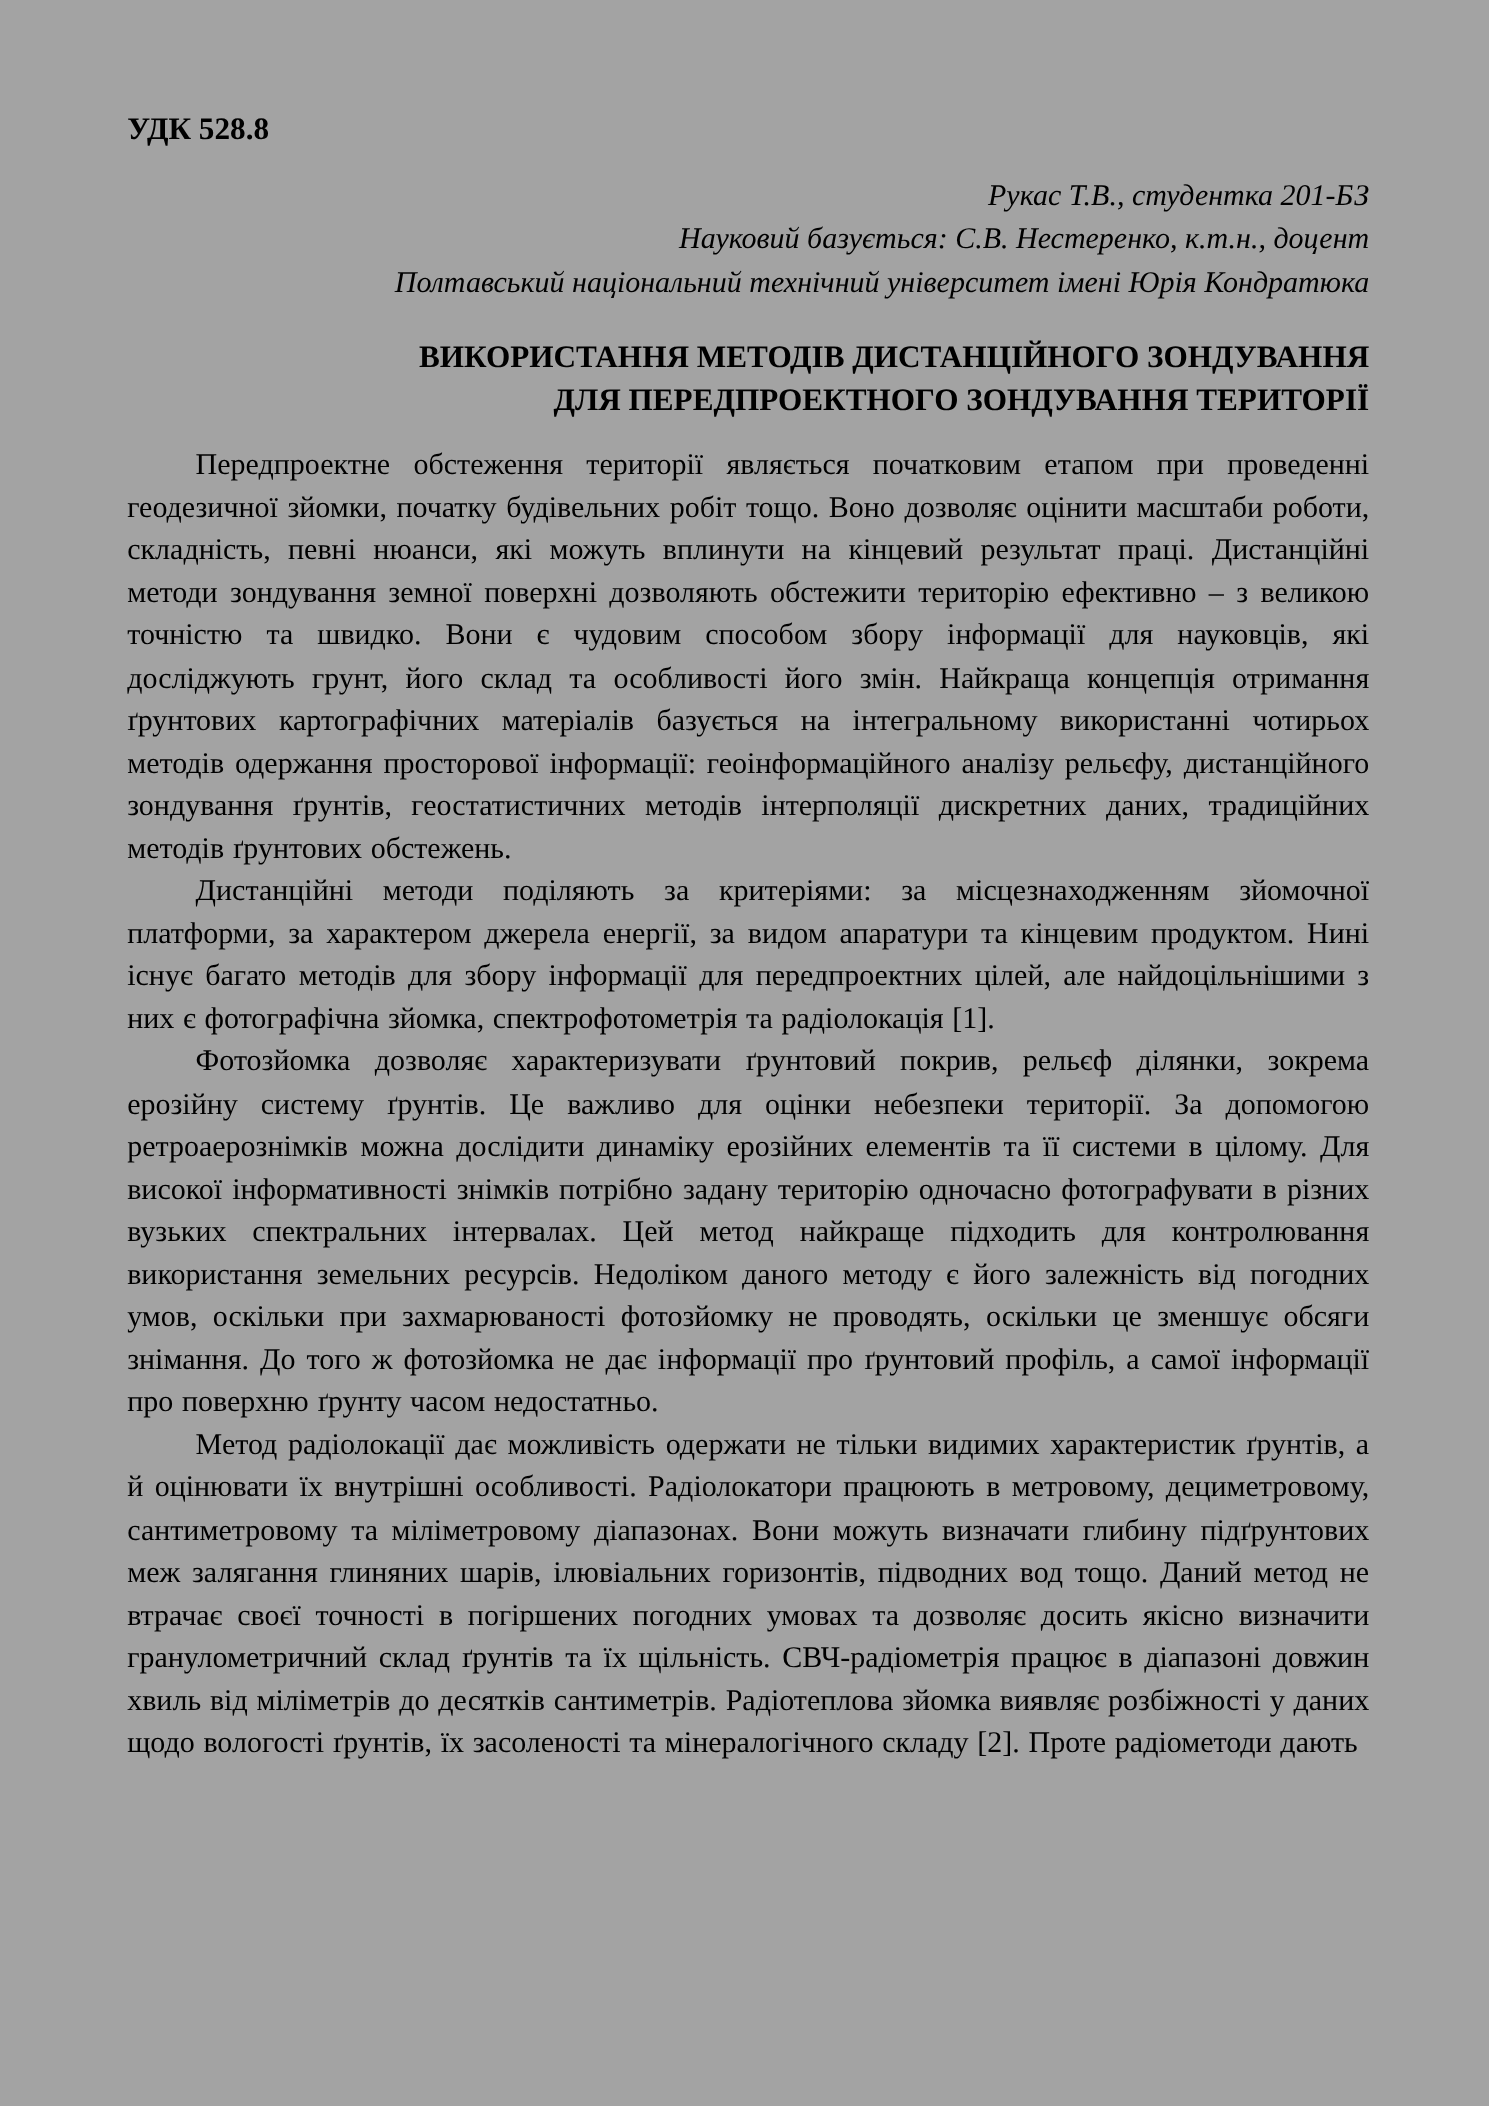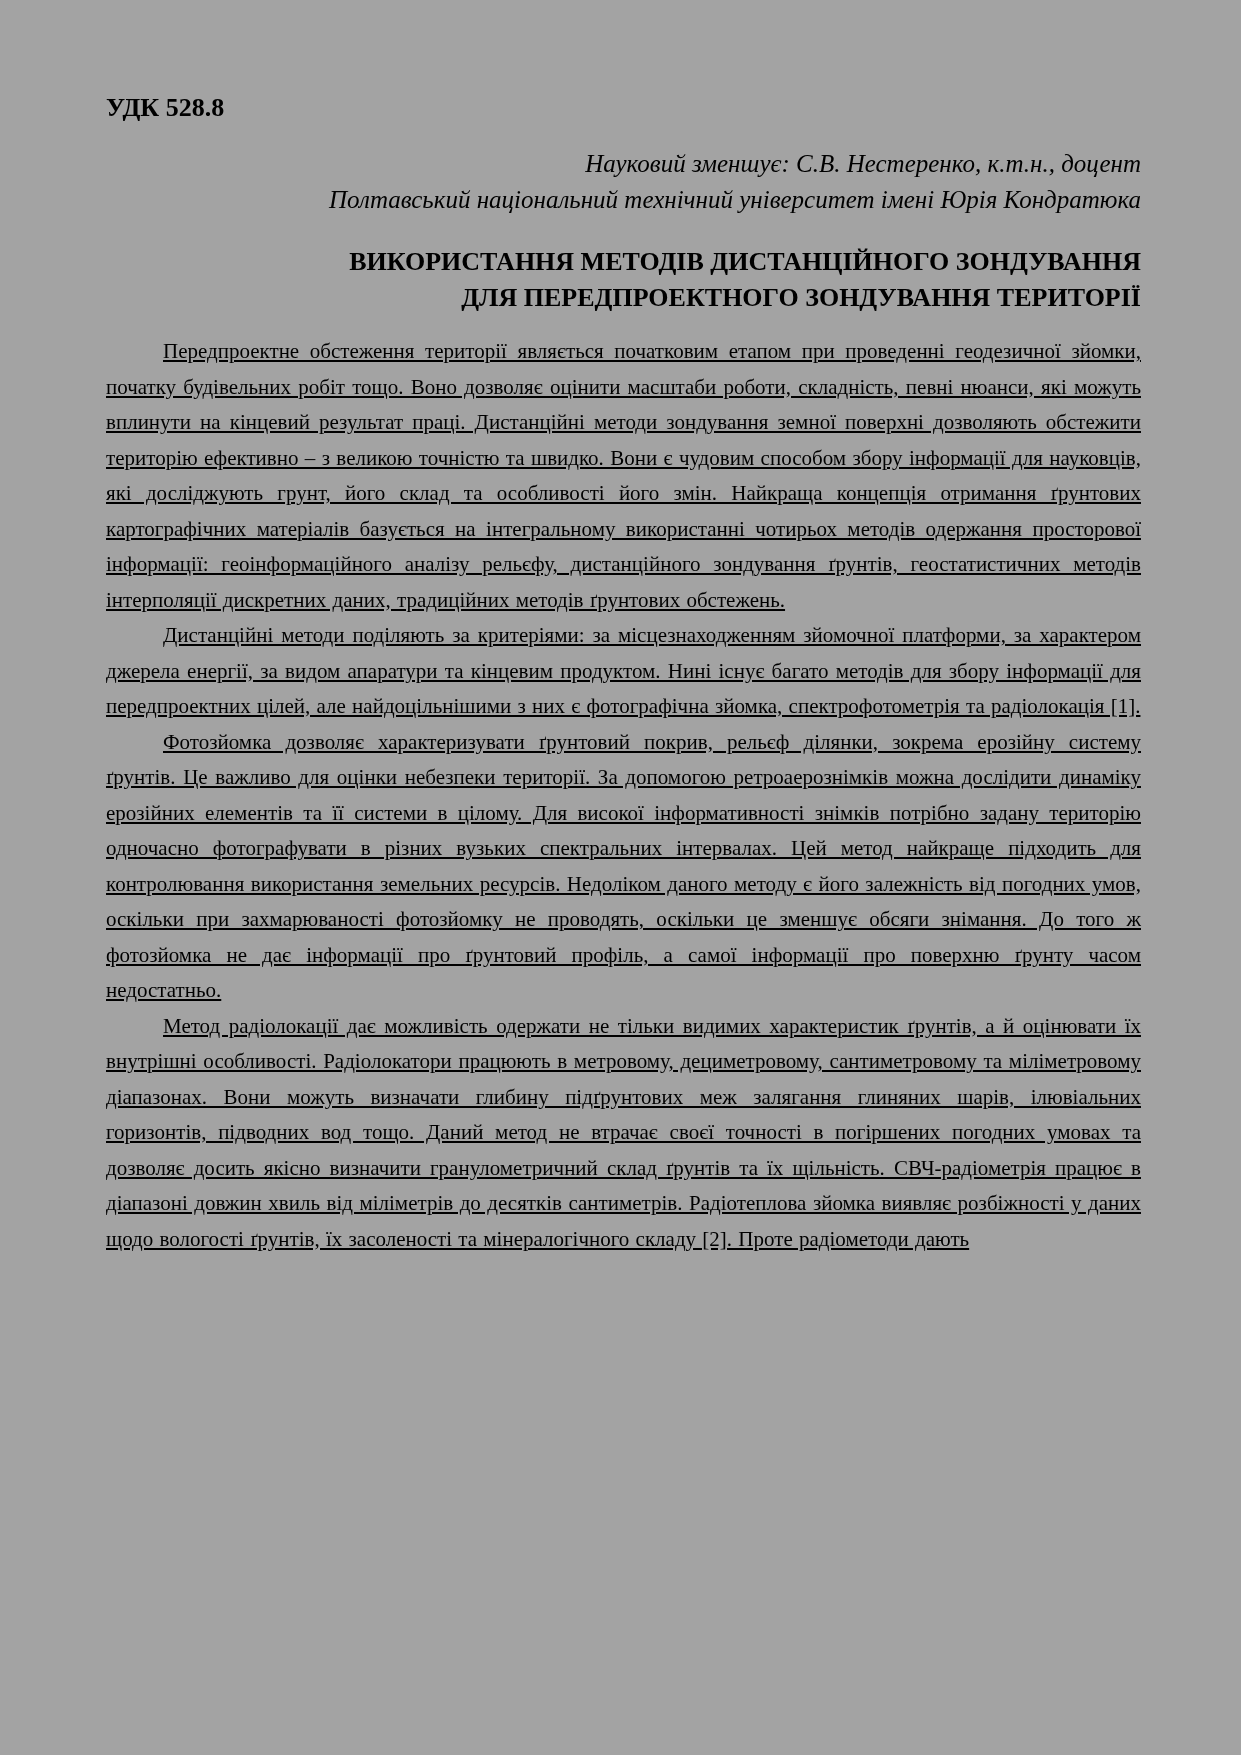--- a/index.html
+++ b/index.html
@@ -32,38 +32,38 @@
       margin: 0 0 26px 0;
     }
     .title {
       text-align: right;
       font-weight: bold;
       font-size: 26px;
       line-height: 36px;
       margin: 0 0 18px 0;
     }
     p.body {
-      font-size: 21px;
+      font-size: 25px;
       line-height: 35.5px;
       text-align: justify;
       text-indent: 57px;
       margin: 0;
       word-spacing: 1px;
-      text-decoration: underline;
     }
   </style>
 </head>
 <body>
 
 <div class="page">
 
   <div class="udc">УДК 528.8</div>
 
   <div class="byline">
-    <div>Науковий зменшує: С.В. Нестеренко, к.т.н., доцент</div>
+    <div>Рукас Т.В., студентка 201-БЗ</div>
+    <div>Науковий базується: С.В. Нестеренко, к.т.н., доцент</div>
     <div>Полтавський національний технічний університет імені Юрія Кондратюка</div>
   </div>
 
   <div class="title">
     <div>ВИКОРИСТАННЯ МЕТОДІВ ДИСТАНЦІЙНОГО ЗОНДУВАННЯ</div>
     <div>ДЛЯ ПЕРЕДПРОЕКТНОГО ЗОНДУВАННЯ ТЕРИТОРІЇ</div>
   </div>
 
   <p class="body">Передпроектне обстеження території являється початковим етапом при проведенні геодезичної зйомки, початку будівельних робіт тощо. Воно дозволяє оцінити масштаби роботи, складність, певні нюанси, які можуть вплинути на кінцевий результат праці. Дистанційні методи зондування земної поверхні дозволяють обстежити територію ефективно – з великою точністю та швидко. Вони є чудовим способом збору інформації для науковців, які досліджують грунт, його склад та особливості його змін. Найкраща концепція отримання ґрунтових картографічних матеріалів базується на інтегральному використанні чотирьох методів одержання просторової інформації: геоінформаційного аналізу рельєфу, дистанційного зондування ґрунтів, геостатистичних методів інтерполяції дискретних даних, традиційних методів ґрунтових обстежень.</p>
 

